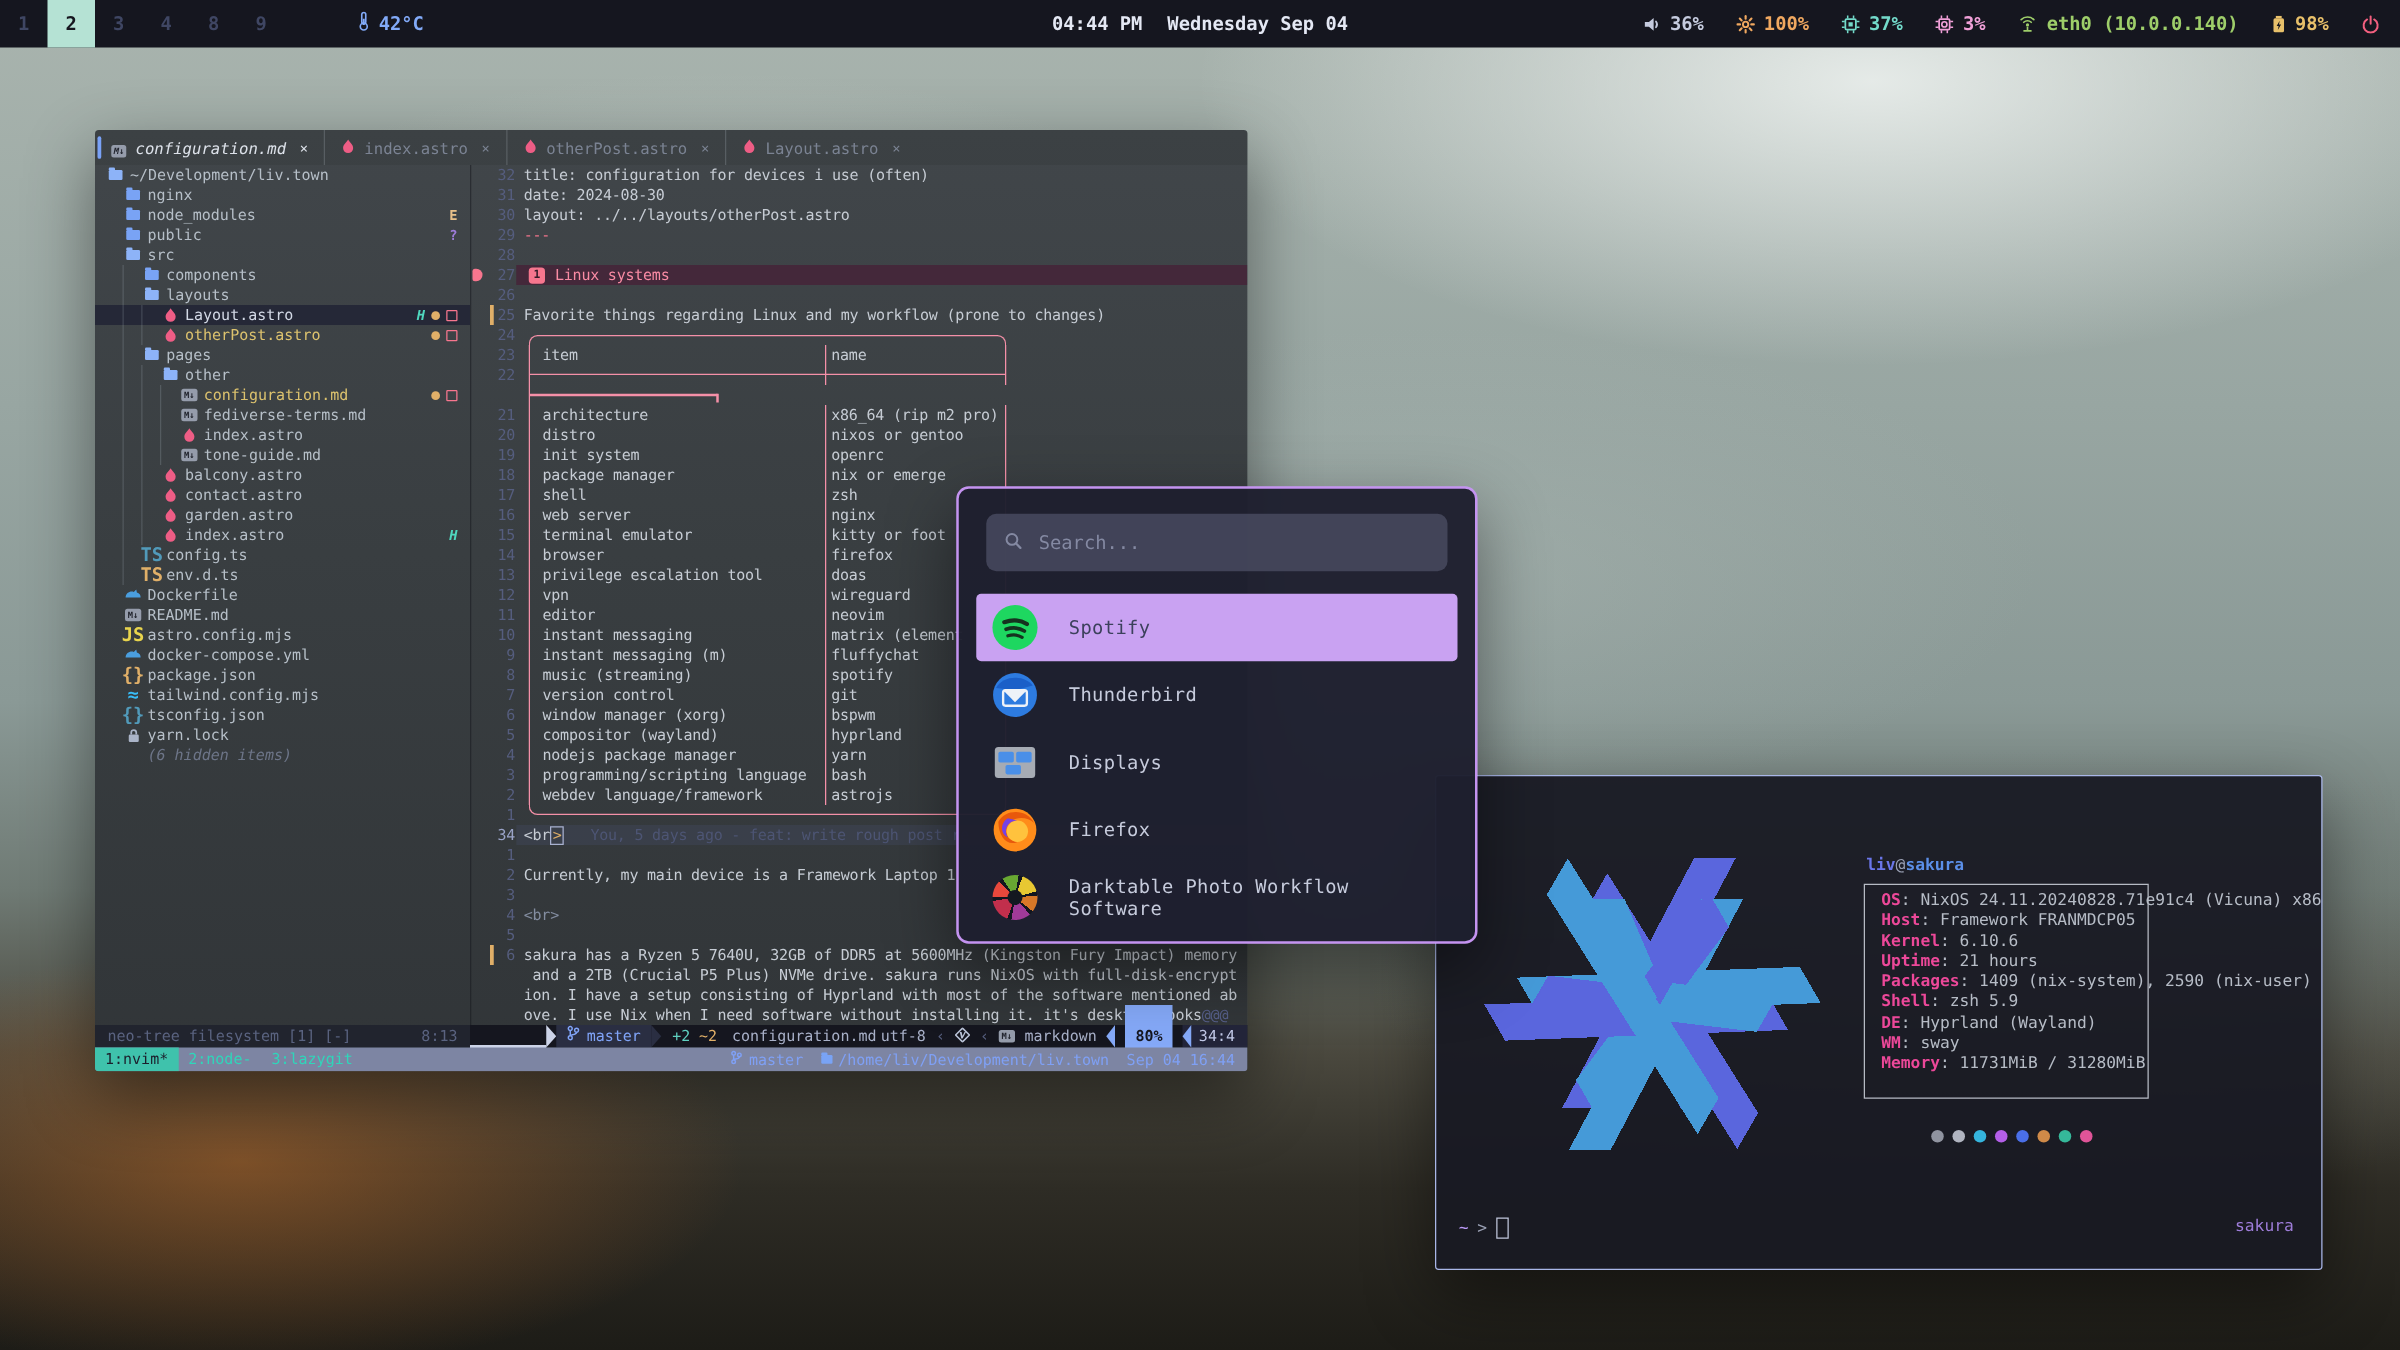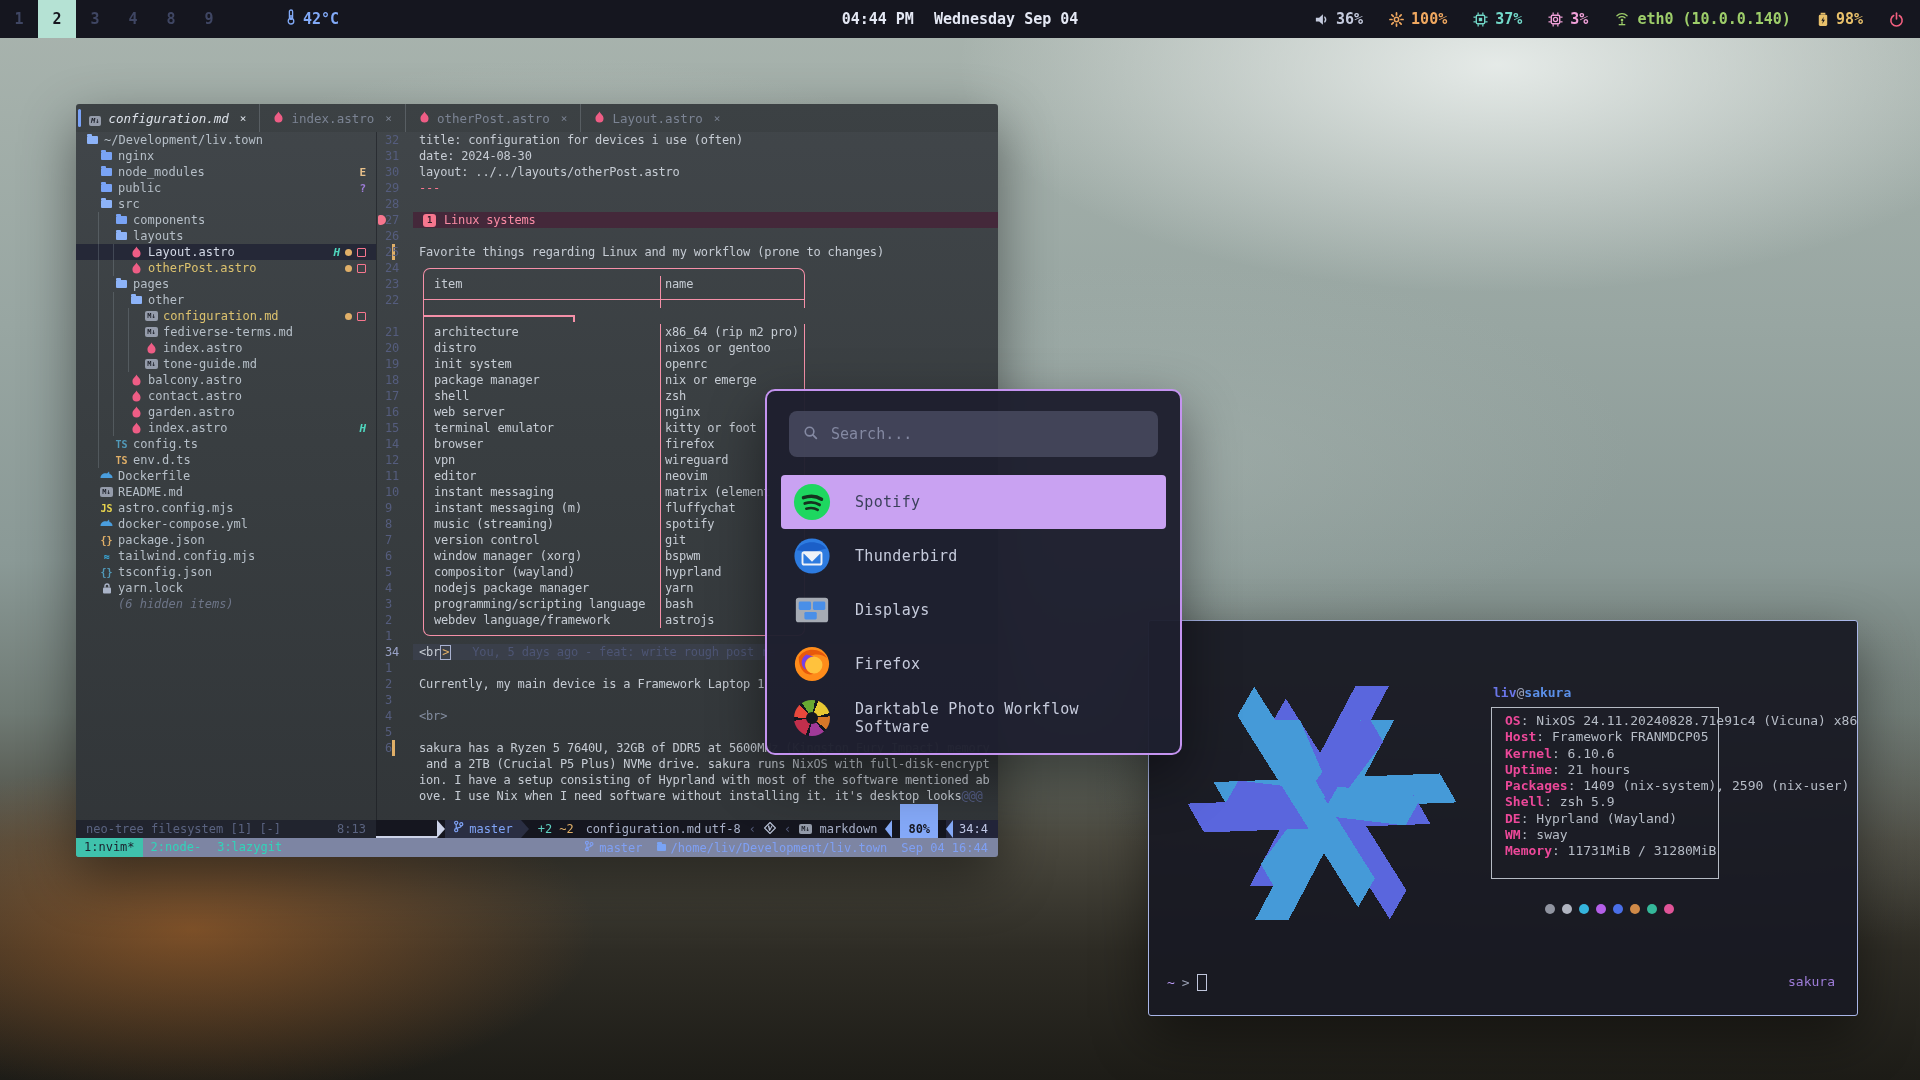--- a/index.html
+++ b/index.html
@@ -49,31 +49,31 @@
   .tmarks{margin-left:auto;display:flex;align-items:center;gap:5px;padding-right:10px;font-size:11px;}
   .mk.h{color:#4fd6be;font-weight:bold;font-style:italic;}
   .mk.e{color:#e8c08a;font-weight:bold;}
   .mk.q{color:#9d7cd8;font-weight:bold;}
   .mk.dot{width:7px;height:7px;border-radius:50%;background:#e0af68;display:inline-block;}
   .mk.sq{width:7px;height:7px;border:1.6px solid #f7768e;display:inline-block;border-radius:1px;}
   .fo{width:11px;height:8px;background:#79a3f5;border-radius:1px;position:relative;display:inline-block;}
   .fo::before{content:'';position:absolute;top:-2.5px;left:0;width:5px;height:2.5px;background:inherit;border-radius:1px 1px 0 0;}
   .fo.open{background:#8db3f8;}
   .chip{background:#959cab;color:#20232c;font-size:7px;font-weight:bold;padding:1px 2px;border-radius:2px;line-height:8px;display:inline-block;}
-  .fico{font-size:10px;font-weight:bold;font-style:normal;}
+  .fico{font-size:15px;font-weight:bold;font-style:normal;}
   
   .edit{position:absolute;left:300px;top:28px;right:0;bottom:37px;overflow:hidden;
     border-left:1px solid rgba(20,22,28,.5);}
   .erow{position:relative;height:16px;line-height:16px;font-size:12px;letter-spacing:-.18px;
     color:#c6ccd4;white-space:pre;}
   .g-mark{position:absolute;left:1px;width:13px;top:0;bottom:0;display:flex;align-items:center;}
   .pinmark{width:8px;height:10px;background:#f7768e;border-radius:2px 5px 5px 2px;display:inline-block;}
   .g-sign{position:absolute;left:15px;width:5px;top:0;bottom:0;}
   .g-sign.y{background:#e0af68;width:3px;}
-  .g-num{position:absolute;left:8px;width:27px;color:#555d7e;}
+  .g-num{position:absolute;left:8px;width:27px;text-align:right;color:#555d7e;}
   .g-num.cur{color:#9aa3c8;}
   .ec{position:absolute;left:42px;right:0;top:0;bottom:0;}
   .clinebg{position:absolute;left:36px;right:0;top:0;bottom:0;background:rgba(64,72,92,.45);}
   .hrline{color:#f7768e;}
   .dim2{color:#838da0;}
   .tail{color:#565f89;}
   .blame{color:#4d5574;}
   .cursorbox{display:inline-block;border:1px solid #a8b1d0;color:#e0af68;padding:0 1px;height:13px;line-height:13px;}
   .h1band{position:absolute;left:36px;right:0;top:0;bottom:0;background:#44283a;color:#f98ba4;
     display:flex;align-items:center;gap:8px;padding-left:10px;}
@@ -374,20 +374,21 @@
         <div class="erow"><span class="g-mark"></span><span class="g-sign"></span><span class="g-num">22</span><div class="ec"><div class="tb hsep"></div></div></div>
         <div class="erow"><span class="g-mark"></span><span class="g-sign"></span><span class="g-num"></span><div class="ec"><div class="tb delim"></div></div></div>
         <div class="erow"><span class="g-mark"></span><span class="g-sign"></span><span class="g-num">21</span><div class="ec"><div class="tb mid"><span class="c1">architecture</span><span class="c2">x86_64 (rip m2 pro)</span></div></div></div>
         <div class="erow"><span class="g-mark"></span><span class="g-sign"></span><span class="g-num">20</span><div class="ec"><div class="tb mid"><span class="c1">distro</span><span class="c2">nixos or gentoo</span></div></div></div>
         <div class="erow"><span class="g-mark"></span><span class="g-sign"></span><span class="g-num">19</span><div class="ec"><div class="tb mid"><span class="c1">init system</span><span class="c2">openrc</span></div></div></div>
         <div class="erow"><span class="g-mark"></span><span class="g-sign"></span><span class="g-num">18</span><div class="ec"><div class="tb mid"><span class="c1">package manager</span><span class="c2">nix or emerge</span></div></div></div>
         <div class="erow"><span class="g-mark"></span><span class="g-sign"></span><span class="g-num">17</span><div class="ec"><div class="tb mid"><span class="c1">shell</span><span class="c2">zsh</span></div></div></div>
         <div class="erow"><span class="g-mark"></span><span class="g-sign"></span><span class="g-num">16</span><div class="ec"><div class="tb mid"><span class="c1">web server</span><span class="c2">nginx</span></div></div></div>
         <div class="erow"><span class="g-mark"></span><span class="g-sign"></span><span class="g-num">15</span><div class="ec"><div class="tb mid"><span class="c1">terminal emulator</span><span class="c2">kitty or foot</span></div></div></div>
         <div class="erow"><span class="g-mark"></span><span class="g-sign"></span><span class="g-num">14</span><div class="ec"><div class="tb mid"><span class="c1">browser</span><span class="c2">firefox</span></div></div></div>
+        <div class="erow"><span class="g-mark"></span><span class="g-sign"></span><span class="g-num">13</span><div class="ec"><div class="tb mid"><span class="c1">privilege escalation tool</span><span class="c2">doas</span></div></div></div>
         <div class="erow"><span class="g-mark"></span><span class="g-sign"></span><span class="g-num">12</span><div class="ec"><div class="tb mid"><span class="c1">vpn</span><span class="c2">wireguard</span></div></div></div>
         <div class="erow"><span class="g-mark"></span><span class="g-sign"></span><span class="g-num">11</span><div class="ec"><div class="tb mid"><span class="c1">editor</span><span class="c2">neovim</span></div></div></div>
         <div class="erow"><span class="g-mark"></span><span class="g-sign"></span><span class="g-num">10</span><div class="ec"><div class="tb mid"><span class="c1">instant messaging</span><span class="c2">matrix (element</span></div></div></div>
         <div class="erow"><span class="g-mark"></span><span class="g-sign"></span><span class="g-num">9</span><div class="ec"><div class="tb mid"><span class="c1">instant messaging (m)</span><span class="c2">fluffychat</span></div></div></div>
         <div class="erow"><span class="g-mark"></span><span class="g-sign"></span><span class="g-num">8</span><div class="ec"><div class="tb mid"><span class="c1">music (streaming)</span><span class="c2">spotify</span></div></div></div>
         <div class="erow"><span class="g-mark"></span><span class="g-sign"></span><span class="g-num">7</span><div class="ec"><div class="tb mid"><span class="c1">version control</span><span class="c2">git</span></div></div></div>
         <div class="erow"><span class="g-mark"></span><span class="g-sign"></span><span class="g-num">6</span><div class="ec"><div class="tb mid"><span class="c1">window manager (xorg)</span><span class="c2">bspwm</span></div></div></div>
         <div class="erow"><span class="g-mark"></span><span class="g-sign"></span><span class="g-num">5</span><div class="ec"><div class="tb mid"><span class="c1">compositor (wayland)</span><span class="c2">hyprland</span></div></div></div>
         <div class="erow"><span class="g-mark"></span><span class="g-sign"></span><span class="g-num">4</span><div class="ec"><div class="tb mid"><span class="c1">nodejs package manager</span><span class="c2">yarn</span></div></div></div>
         <div class="erow"><span class="g-mark"></span><span class="g-sign"></span><span class="g-num">3</span><div class="ec"><div class="tb mid"><span class="c1">programming/scripting language</span><span class="c2">bash</span></div></div></div>

